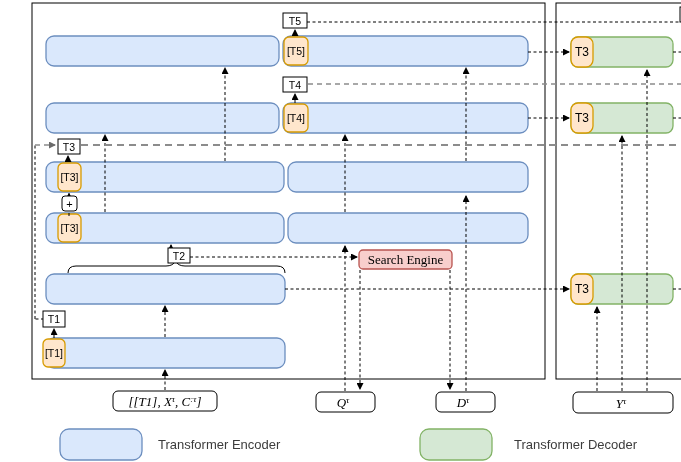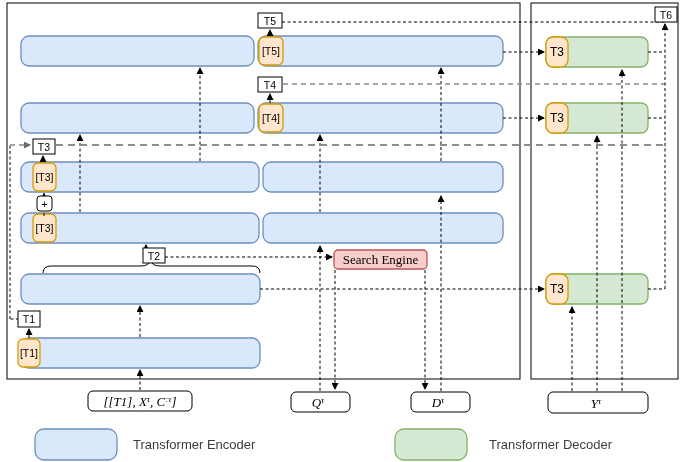--- a/index.html
+++ b/index.html
@@ -1,16 +1,16 @@
 <!DOCTYPE html>
 <html><head>
 <meta charset="utf-8">
 <style>
   html,body{margin:0;padding:0;background:#fff;}
-  #stage{width:554px;height:462px;position:relative;font-family:"Liberation Sans",sans-serif;}
+  #stage{width:554px;height:462px;position:relative;font-family:"Liberation Sans",sans-serif;margin-left:25px;}
   svg{display:block;}
   .panel{fill:#ffffff;stroke:#000000;stroke-width:1;}
   .enc{fill:#dae8fc;stroke:#6c8ebf;stroke-width:1.3;}
   .dec{fill:#d5e8d4;stroke:#82b366;stroke-width:1.3;}
   .tag{fill:#ffe6cc;stroke:#d79b00;stroke-width:1.3;}
   .tok{fill:#ffffff;stroke:#000000;stroke-width:1;}
   .io{fill:#ffffff;stroke:#000000;stroke-width:1;}
   .se{fill:#f8cecc;stroke:#b85450;stroke-width:1.3;}
   .lb{stroke:#000000;stroke-width:1;stroke-dasharray:3 2.5;fill:none;}
   .lg{stroke:#8c8c8c;stroke-width:2;stroke-dasharray:7 5;fill:none;}

